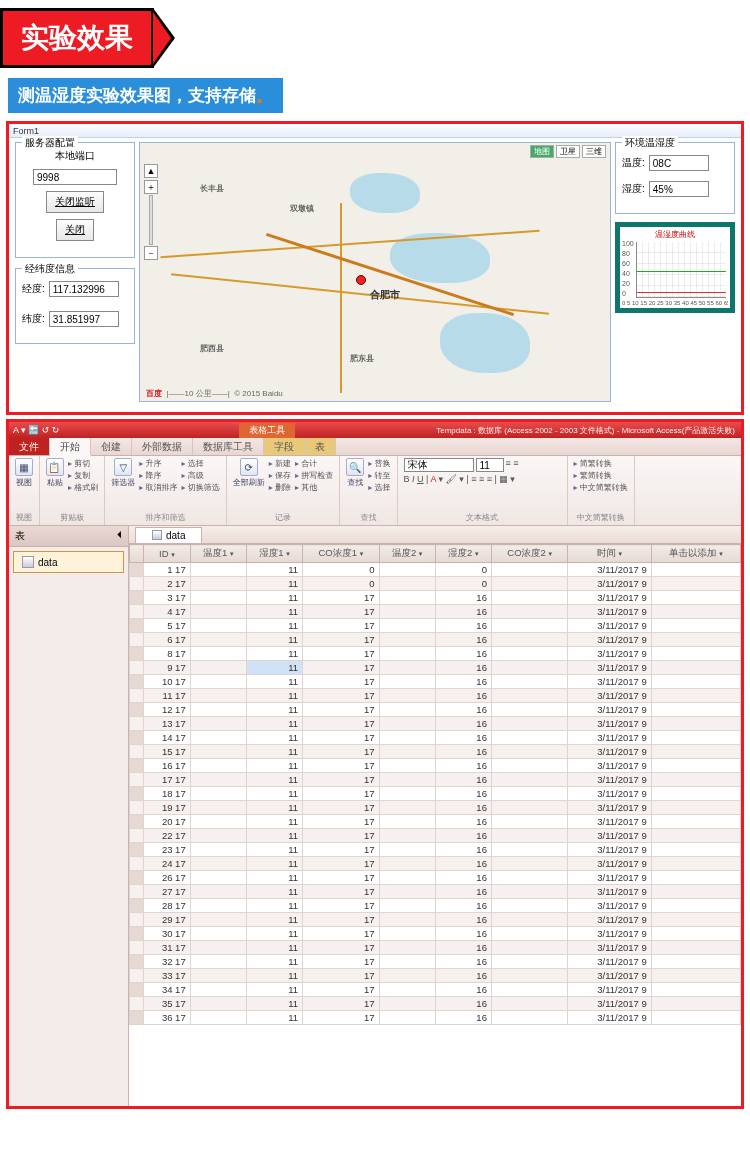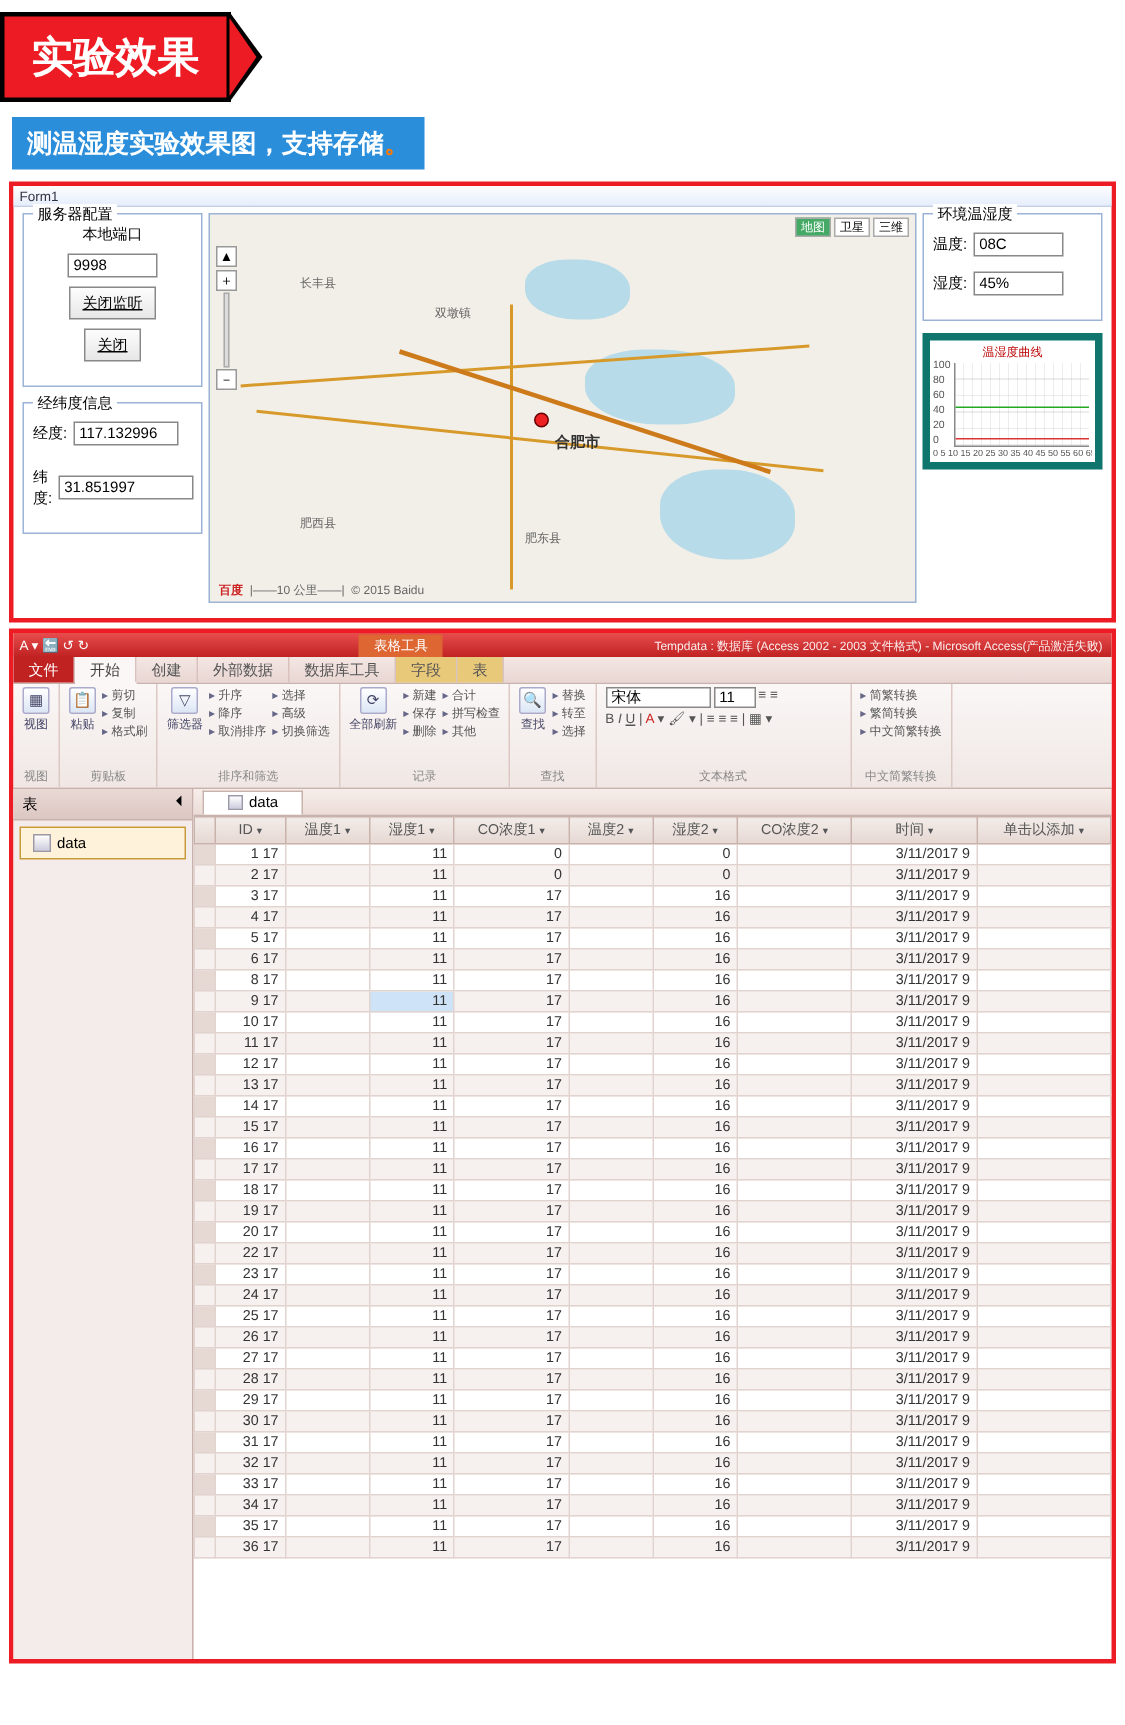--- a/index.html
+++ b/index.html
@@ -22,21 +22,21 @@
 .leftcol { width: 120px; display: flex; flex-direction: column; gap: 10px; }
 .group { border: 1px solid #9cb3d8; padding: 6px 6px 10px 6px; position: relative; }
 .group-title { position: absolute; top: -7px; left: 6px; background: #fff; padding: 0 3px; font-size: 10px; }
 .field-row { display: flex; align-items: center; margin: 6px 0; gap: 4px; }
 .field-row label { font-size: 10px; }
 .txt { border: 1px solid #888; height: 16px; font-size: 10px; padding: 0 3px; }
 .btn { border: 1px solid #888; background: linear-gradient(#fdfdfd,#e7e7e7); font-size: 10px; padding: 3px 8px; cursor: pointer; text-decoration: underline; }
 .map { flex: 1; border: 1px solid #9cb3d8; background: #f2efe8; position: relative; overflow: hidden; height: 260px; }
 .map-water { position: absolute; background: #b7dbe8; border-radius: 40% 50% 40% 50%; }
 .map-road { position: absolute; height: 2px; background: #d79a2a; }
-.map-label { position: absolute; font-size: 8px; color: #666; }
+.map-label { position: absolute; font-size: 8px; color: #666; font-weight: bold; }
 .map-pin { position: absolute; width: 10px; height: 10px; background: #e22; border-radius: 50%; border: 1px solid #600; }
 .map-btns-top { position: absolute; top: 2px; right: 4px; font-size: 8px; display: flex; gap: 2px; }
 .map-btns-top span { background: #fff; border: 1px solid #aaa; padding: 0 3px; }
 .map-zoom { position: absolute; top: 20px; left: 4px; width: 14px; display: flex; flex-direction: column; align-items: center; font-size: 9px; }
 .map-zoom .zbtn { width: 14px; height: 14px; background: #fff; border: 1px solid #999; text-align: center; line-height: 12px; margin: 1px 0; }
 .map-zoom .track { width: 4px; height: 50px; background: #ddd; border: 1px solid #aaa; }
 .map-foot { position: absolute; bottom: 2px; left: 6px; font-size: 8px; color: #666; }
 
 .rightcol { width: 120px; display: flex; flex-direction: column; gap: 8px; }
 .chartbox { border: 5px solid #0f766e; padding: 2px; font-size: 8px; }
@@ -100,39 +100,39 @@
 </div>
 
 <div class="panel">
   <div class="winbar"><span>Form1</span></div>
   <div class="app1-body">
     <div class="leftcol">
       <div class="group">
         <span class="group-title">服务器配置</span>
         <div style="text-align:center"><label>本地端口</label></div>
         <div class="field-row" style="justify-content:center">
-          <input class="txt" style="width: 60px;" value="9998">
+          <input class="txt" style="width: 84px;" value="9998">
         </div>
         <div class="field-row" style="justify-content:center">
           <button class="btn">关闭监听</button>
         </div>
         <div class="field-row" style="justify-content:center">
           <button class="btn">关闭</button>
         </div>
       </div>
 
       <div class="group">
         <span class="group-title">经纬度信息</span>
         <div class="field-row">
           <label>经度:</label>
           <input class="txt" style="width: 70px;" value="117.132996">
         </div>
         <div class="field-row" style="margin-top:14px">
           <label>纬度:</label>
-          <input class="txt" style="width: 90px;" value="31.851997">
+          <input class="txt" style="width: 70px;" value="31.851997">
         </div>
       </div>
     </div>
 
     <div class="map">
       <div class="map-btns-top">
         <span style="background:#4a6;color:#fff">地图</span>
         <span>卫星</span>
         <span>三维</span>
       </div>
@@ -608,32 +608,20 @@
                 <td>11</td>
                 <td>17</td>
                 <td></td>
                 <td>16</td>
                 <td></td>
                 <td>3/11/2017 9</td>
                 <td></td>
               </tr>
               <tr>
                 <td class="rowsel"></td>
-                <td>25 17</td>
-                <td></td>
-                <td>11</td>
-                <td>17</td>
-                <td></td>
-                <td>16</td>
-                <td></td>
-                <td>3/11/2017 9</td>
-                <td></td>
-              </tr>
-              <tr>
-                <td class="rowsel"></td>
                 <td>26 17</td>
                 <td></td>
                 <td>11</td>
                 <td>17</td>
                 <td></td>
                 <td>16</td>
                 <td></td>
                 <td>3/11/2017 9</td>
                 <td></td>
               </tr>

